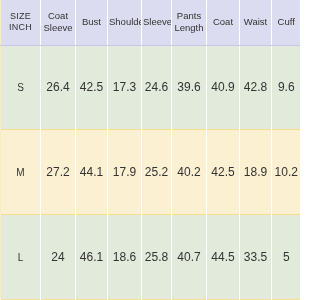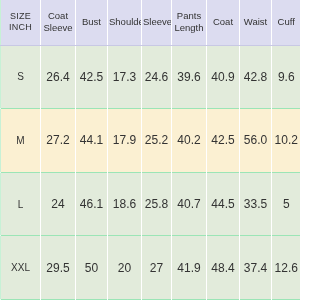--- a/index.html
+++ b/index.html
@@ -11,21 +11,21 @@
     width: 300px;
     height: 300px;
     overflow: hidden;
     font-family: "Liberation Sans", sans-serif;
   }
   #size-chart {
     width: 300px;
     height: 300px;
     border-collapse: collapse;
     table-layout: fixed;
-    background: #22c55e;
+    background: #eab308;
   }
   #size-chart col.c-size     { width: 40px; }
   #size-chart col.c-coat     { width: 35px; }
   #size-chart col.c-bust     { width: 32px; }
   #size-chart col.c-shoulder { width: 34px; }
   #size-chart col.c-sleeve   { width: 30px; }
   #size-chart col.c-pants    { width: 35px; }
   #size-chart col.c-hips     { width: 33px; }
   #size-chart col.c-waist    { width: 32px; }
   #size-chart col.c-cuff     { width: 29px; }
@@ -120,39 +120,28 @@
       <td>9.6</td>
     </tr>
     <tr class="row-cream">
       <td class="size-cell">M</td>
       <td>27.2</td>
       <td>44.1</td>
       <td>17.9</td>
       <td>25.2</td>
       <td>40.2</td>
       <td>42.5</td>
-      <td>56.0</td>
+      <td>18.9</td>
       <td>10.2</td>
     </tr>
     <tr class="row-green">
       <td class="size-cell">L</td>
       <td>24</td>
       <td>46.1</td>
       <td>18.6</td>
       <td>25.8</td>
       <td>40.7</td>
       <td>44.5</td>
       <td>33.5</td>
       <td>5</td>
     </tr>
-    <tr class="row-green">
-      <td class="size-cell">XXL</td>
-      <td>29.5</td>
-      <td>50</td>
-      <td>20</td>
-      <td>27</td>
-      <td>41.9</td>
-      <td>48.4</td>
-      <td>37.4</td>
-      <td>12.6</td>
-    </tr>
   </tbody>
 </table>
 
 </body></html>

